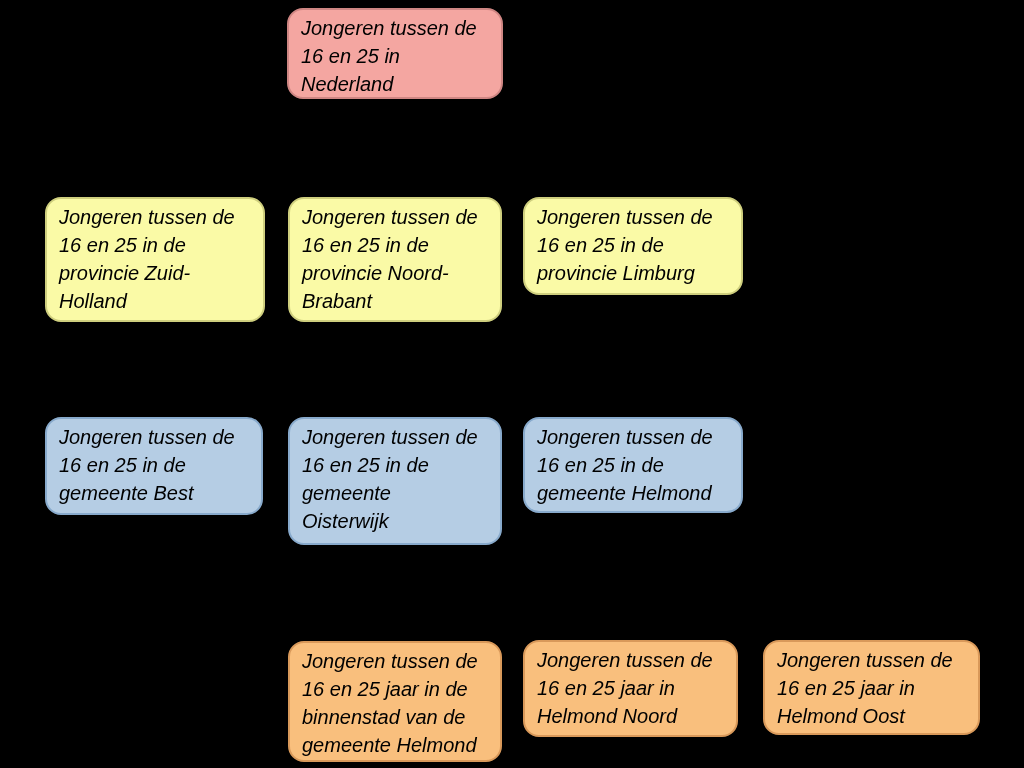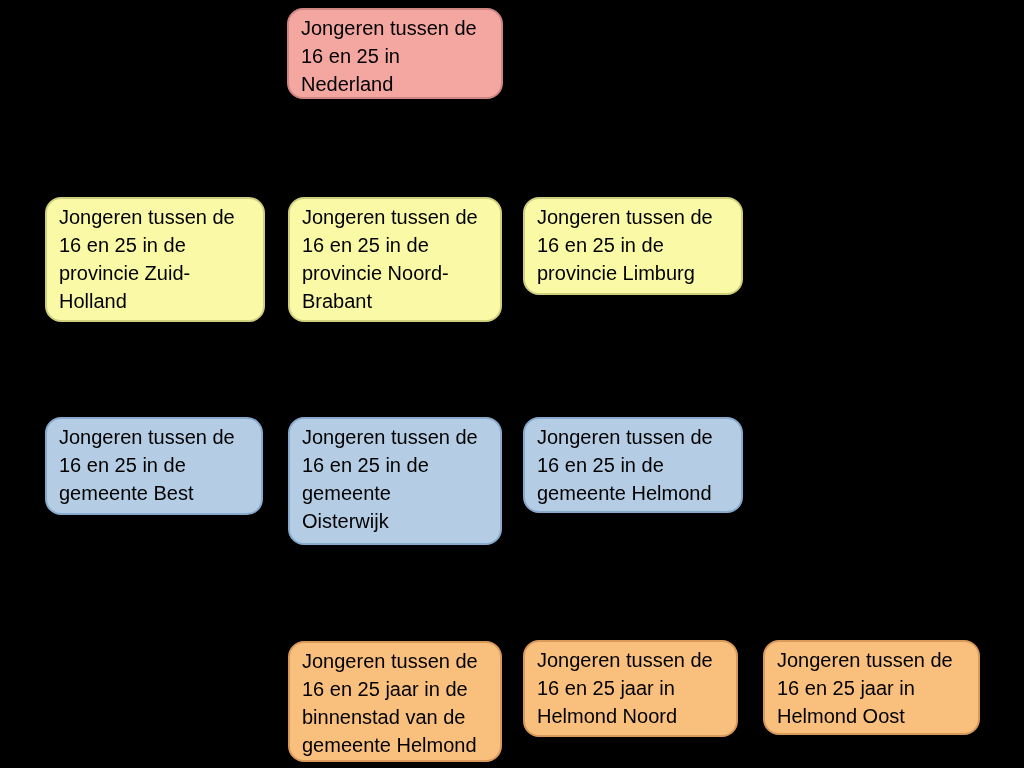--- a/index.html
+++ b/index.html
@@ -7,20 +7,21 @@
     padding: 0;
     background: #000000;
   }
   #canvas {
     position: relative;
     width: 1024px;
     height: 768px;
     background: #000000;
     font-family: "Liberation Sans", sans-serif;
     overflow: hidden;
+    font-style: italic;
   }
   .node {
     position: absolute;
     box-sizing: border-box;
     border: 2px solid #888;
     border-radius: 16px;
     padding: 4px 8px 4px 12px;
     color: #000000;
     font-size: 20px;
     line-height: 28px;

